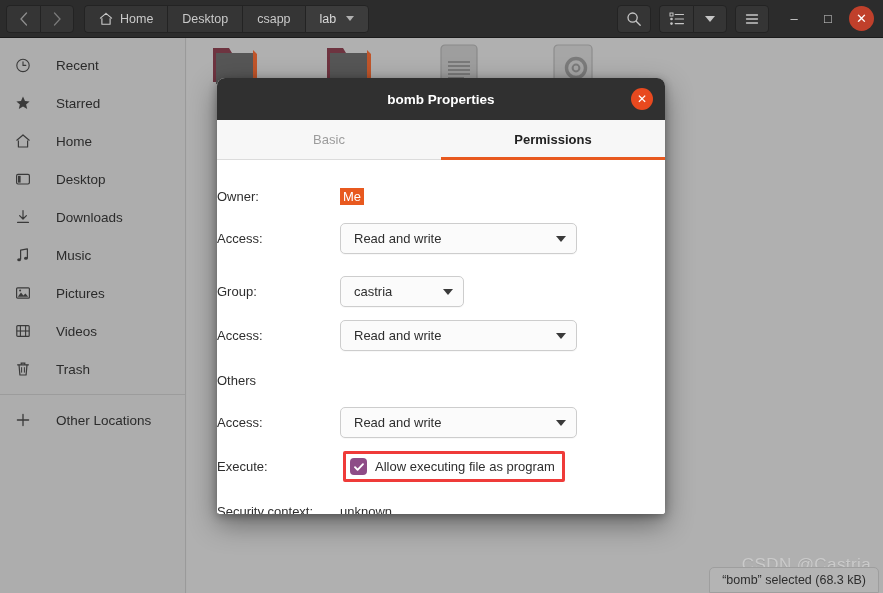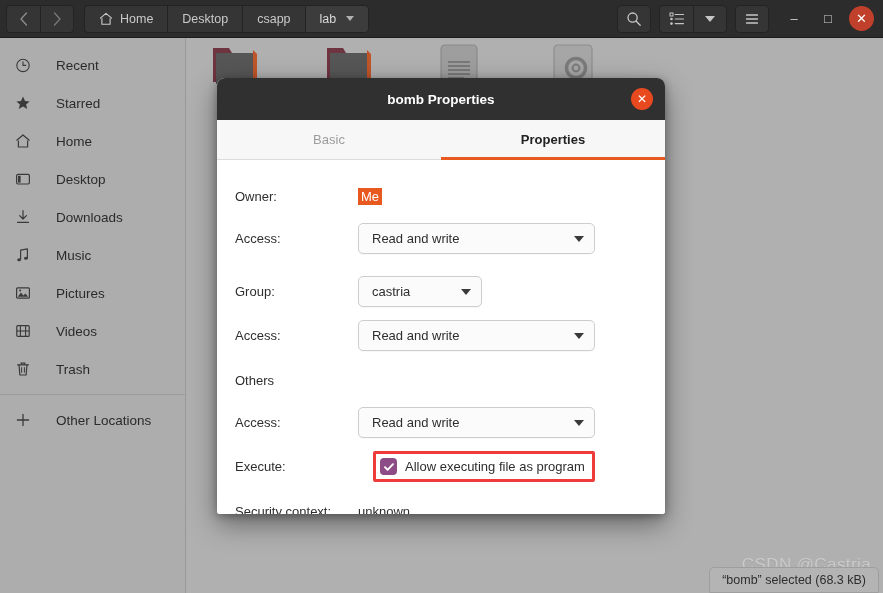--- a/index.html
+++ b/index.html
@@ -263,21 +263,20 @@
   .dlg-body {
     flex: 1;
     background: #ffffff;
     padding: 22px 0 0 0;
     position: relative;
   }
 
   .frow {
     display: flex;
     align-items: center;
-    padding-left: 18px;
     min-height: 28px;
   }
   .flabel {
     width: 123px;
     font-size: 13px;
     color: #2e2e2e;
     flex-shrink: 0;
     text-align: left;
   }
   .fvalue { font-size: 13px; color: #2e2e2e; }
@@ -318,21 +317,21 @@
   .gap-b { height: 13px; }
   .gap-c { height: 15px; }
 
   .exec-box {
     border: 3px solid #ef3b39;
     border-radius: 2px;
     padding: 4px 7px 4px 4px;
     display: inline-flex;
     align-items: center;
     gap: 8px;
-    margin-left: 15px;
+    margin-left: 3px;
   }
   .chk {
     width: 17px; height: 17px;
     background: #8e4c87;
     border-radius: 4px;
     display: flex; align-items: center; justify-content: center;
     flex-shrink: 0;
     cursor: pointer;
   }
   .chk svg { display: block; }
@@ -573,21 +572,21 @@
       <div class="dlg-close">
         <span>✕</span>
       </div>
     </div>
 
     <div class="tabs">
       <div class="tab">
         <span>Basic</span>
       </div>
       <div class="tab active">
-        <span>Properties</span>
+        <span>Permissions</span>
       </div>
     </div>
 
     <div class="dlg-body">
 
       <div class="frow">
         <span class="flabel">Owner:</span>
         <span class="owner-chip">Me</span>
       </div>
 

